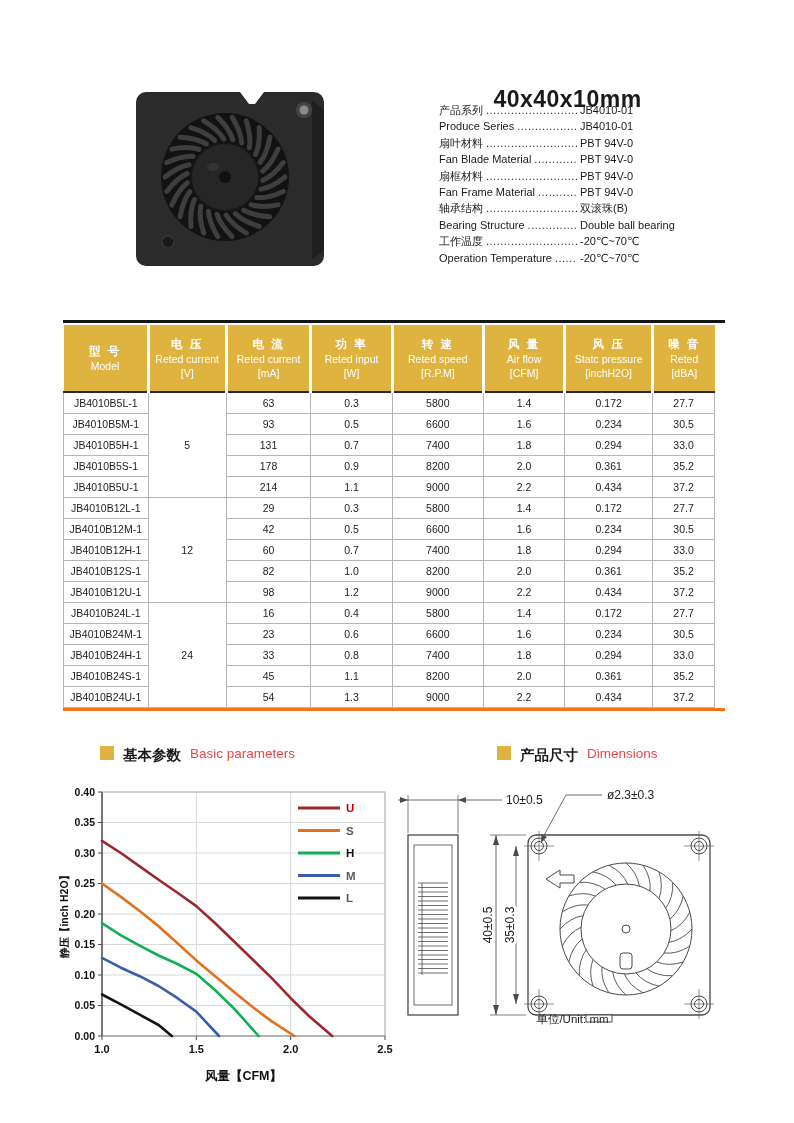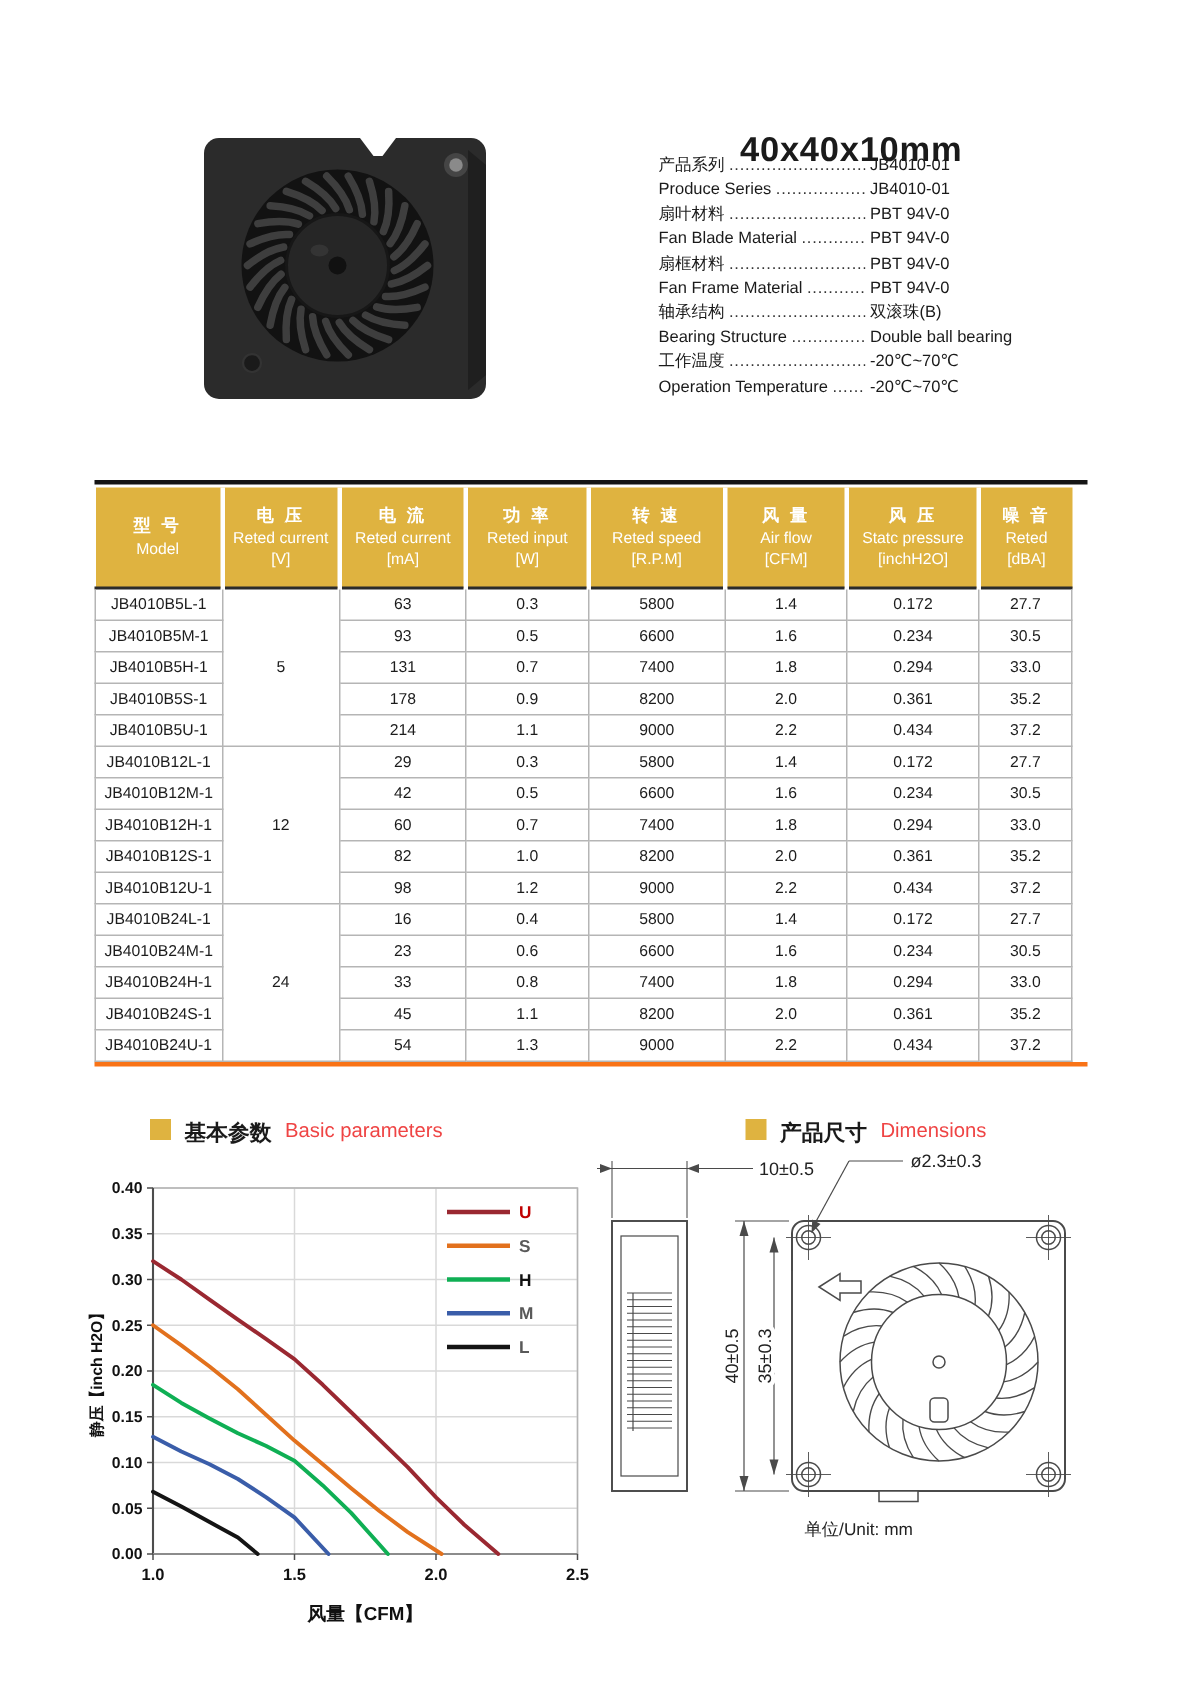--- a/index.html
+++ b/index.html
@@ -26,21 +26,21 @@
   .spec-table thead th{border-bottom:2px solid #2b2b2b;}
   .spec-table td{border:1px solid #b5b5b5;text-align:center;font-size:10.5px;height:20px;
                  padding:0 2px;color:#1c1c1c;}
   
   .section-head{position:absolute;display:flex;align-items:flex-start;gap:9px;}
   .bullet{width:14px;height:14px;background:#DFB340;display:inline-block;}
   .section-head .cn{font-size:14.5px;font-weight:bold;}
   .section-head .en{font-size:13.5px;color:#ef4444;}
   
   .chart-box{position:absolute;left:56px;top:786px;width:338px;height:300px;}
-  .dims-box{position:absolute;left:398px;top:762px;width:347px;height:250px;}
+  .dims-box{position:absolute;left:398px;top:783px;width:347px;height:250px;}
   .unit-note{position:absolute;left:400px;top:1012px;width:345px;text-align:center;
              font-size:11.5px;color:#222;}
   svg text{font-family:"Liberation Sans","DejaVu Sans",sans-serif;}
 </style>
 </head>
 <body>
 
 <div class="page">
 
   <div class="fan-photo">

